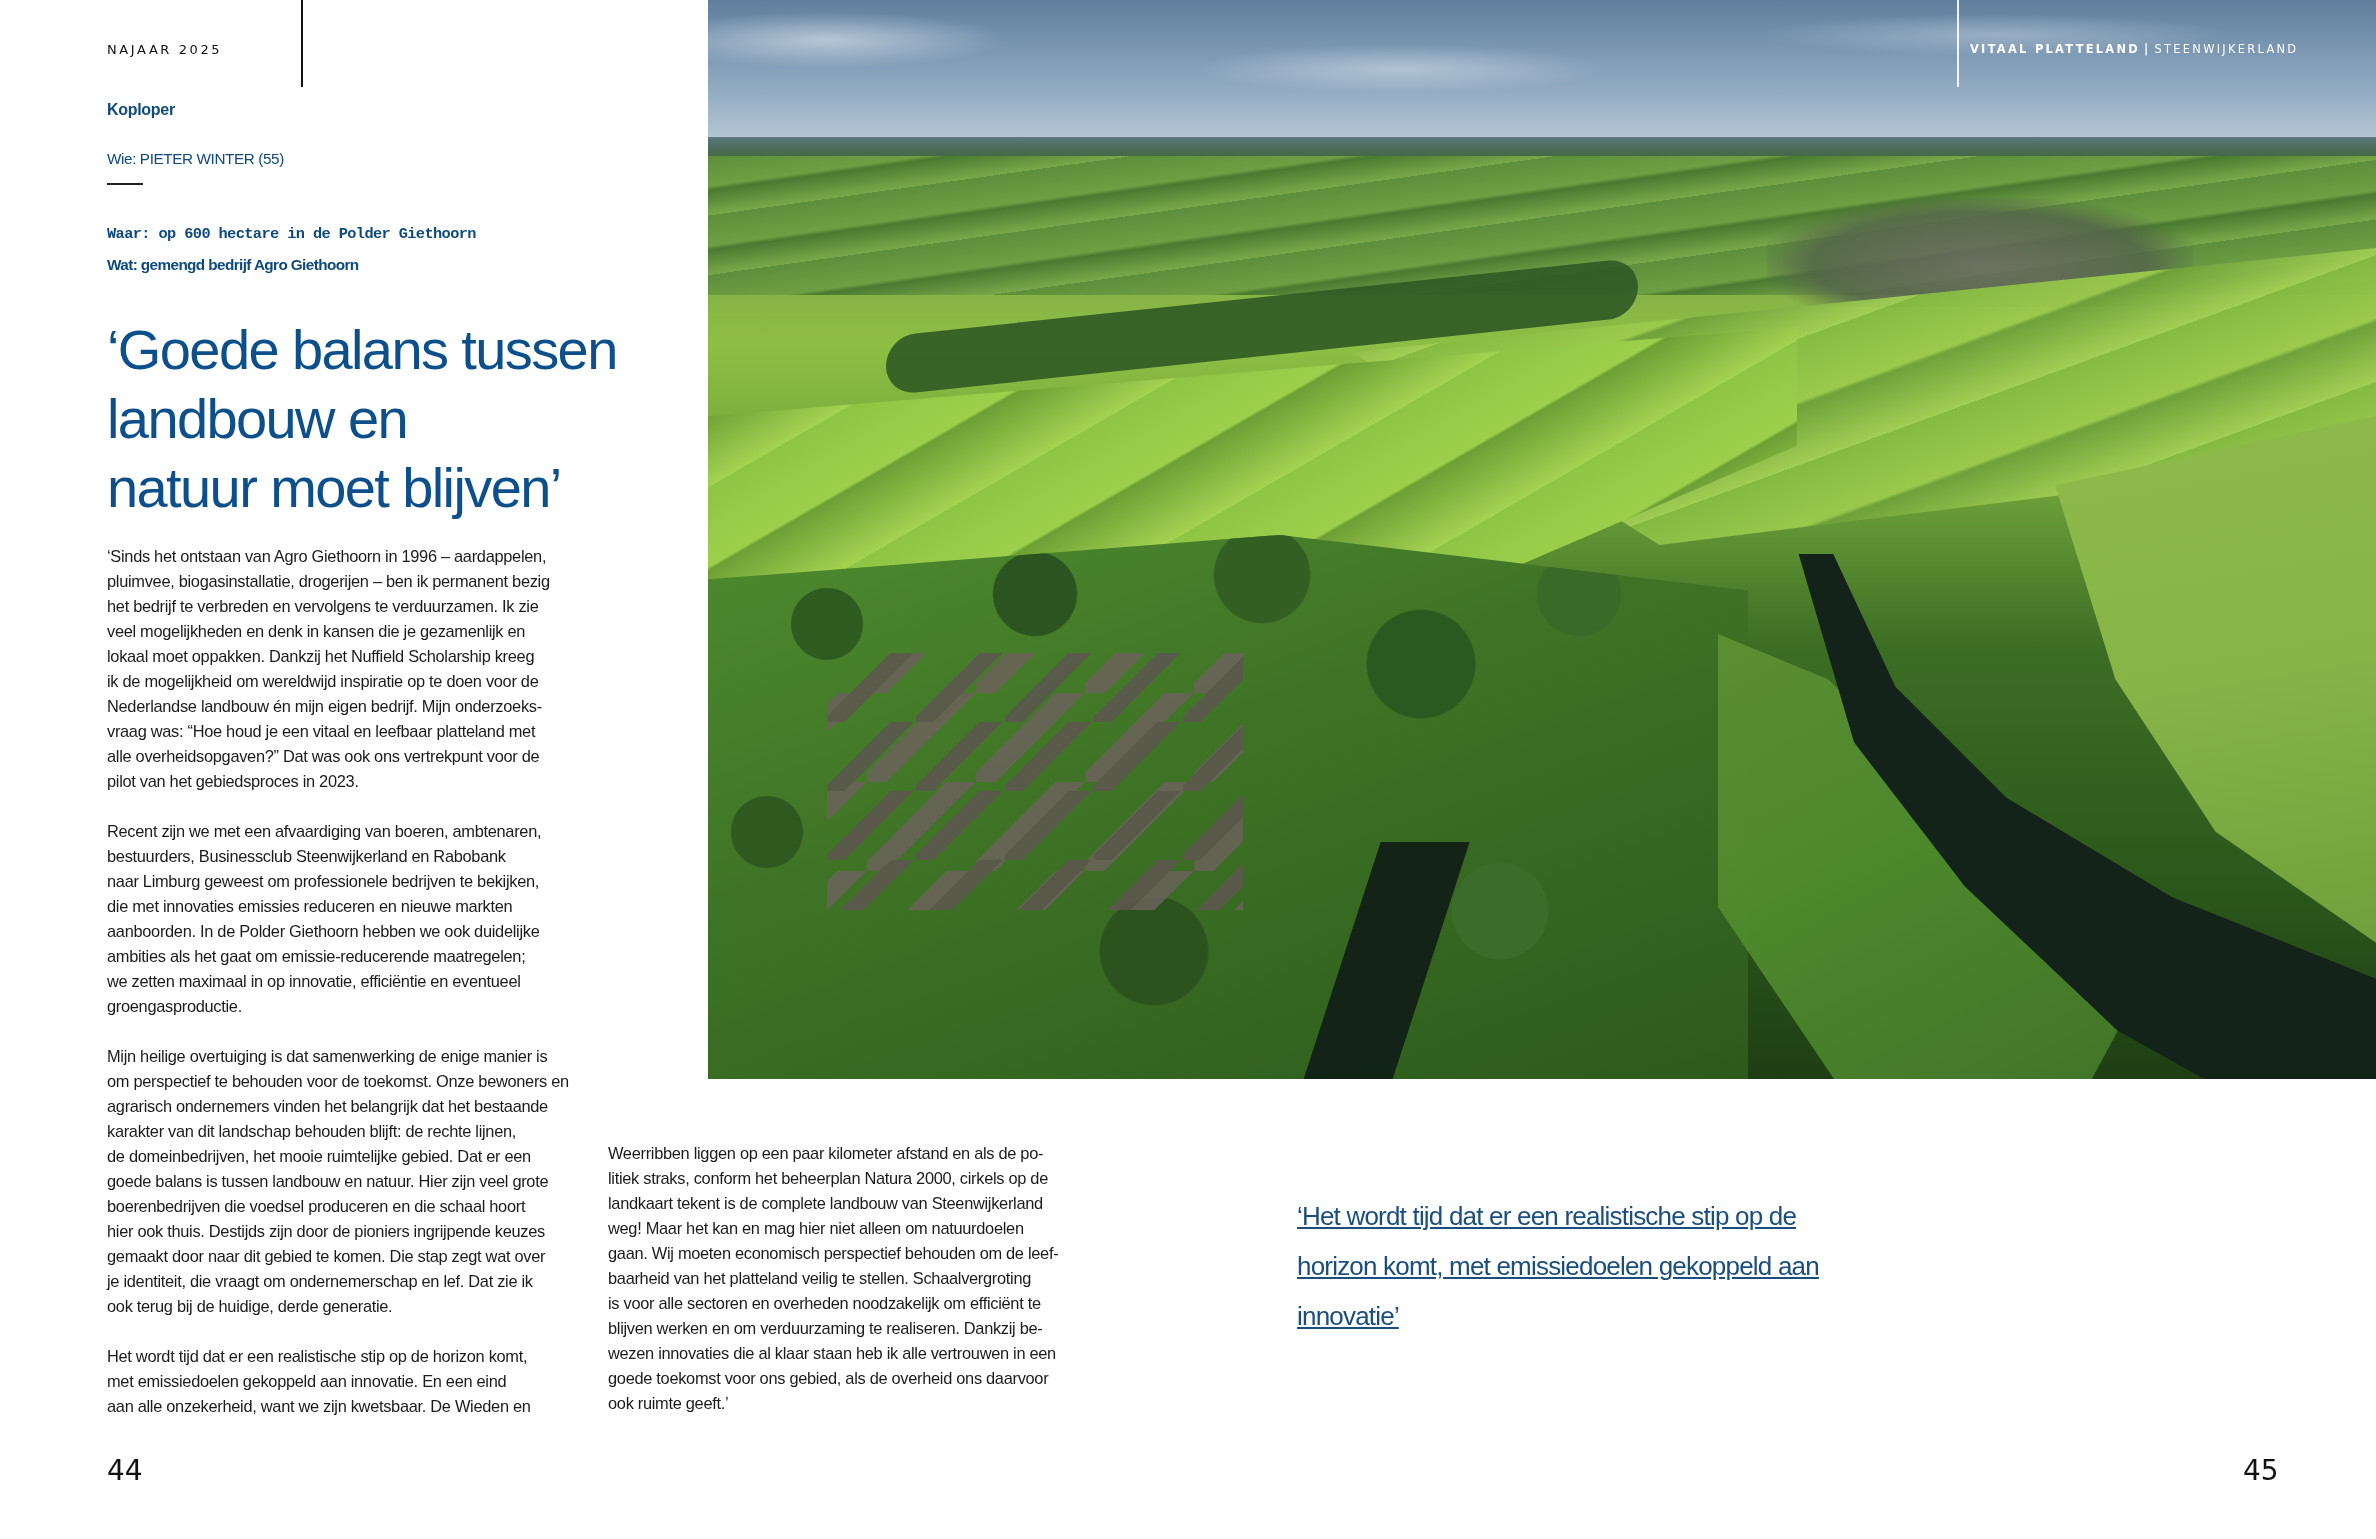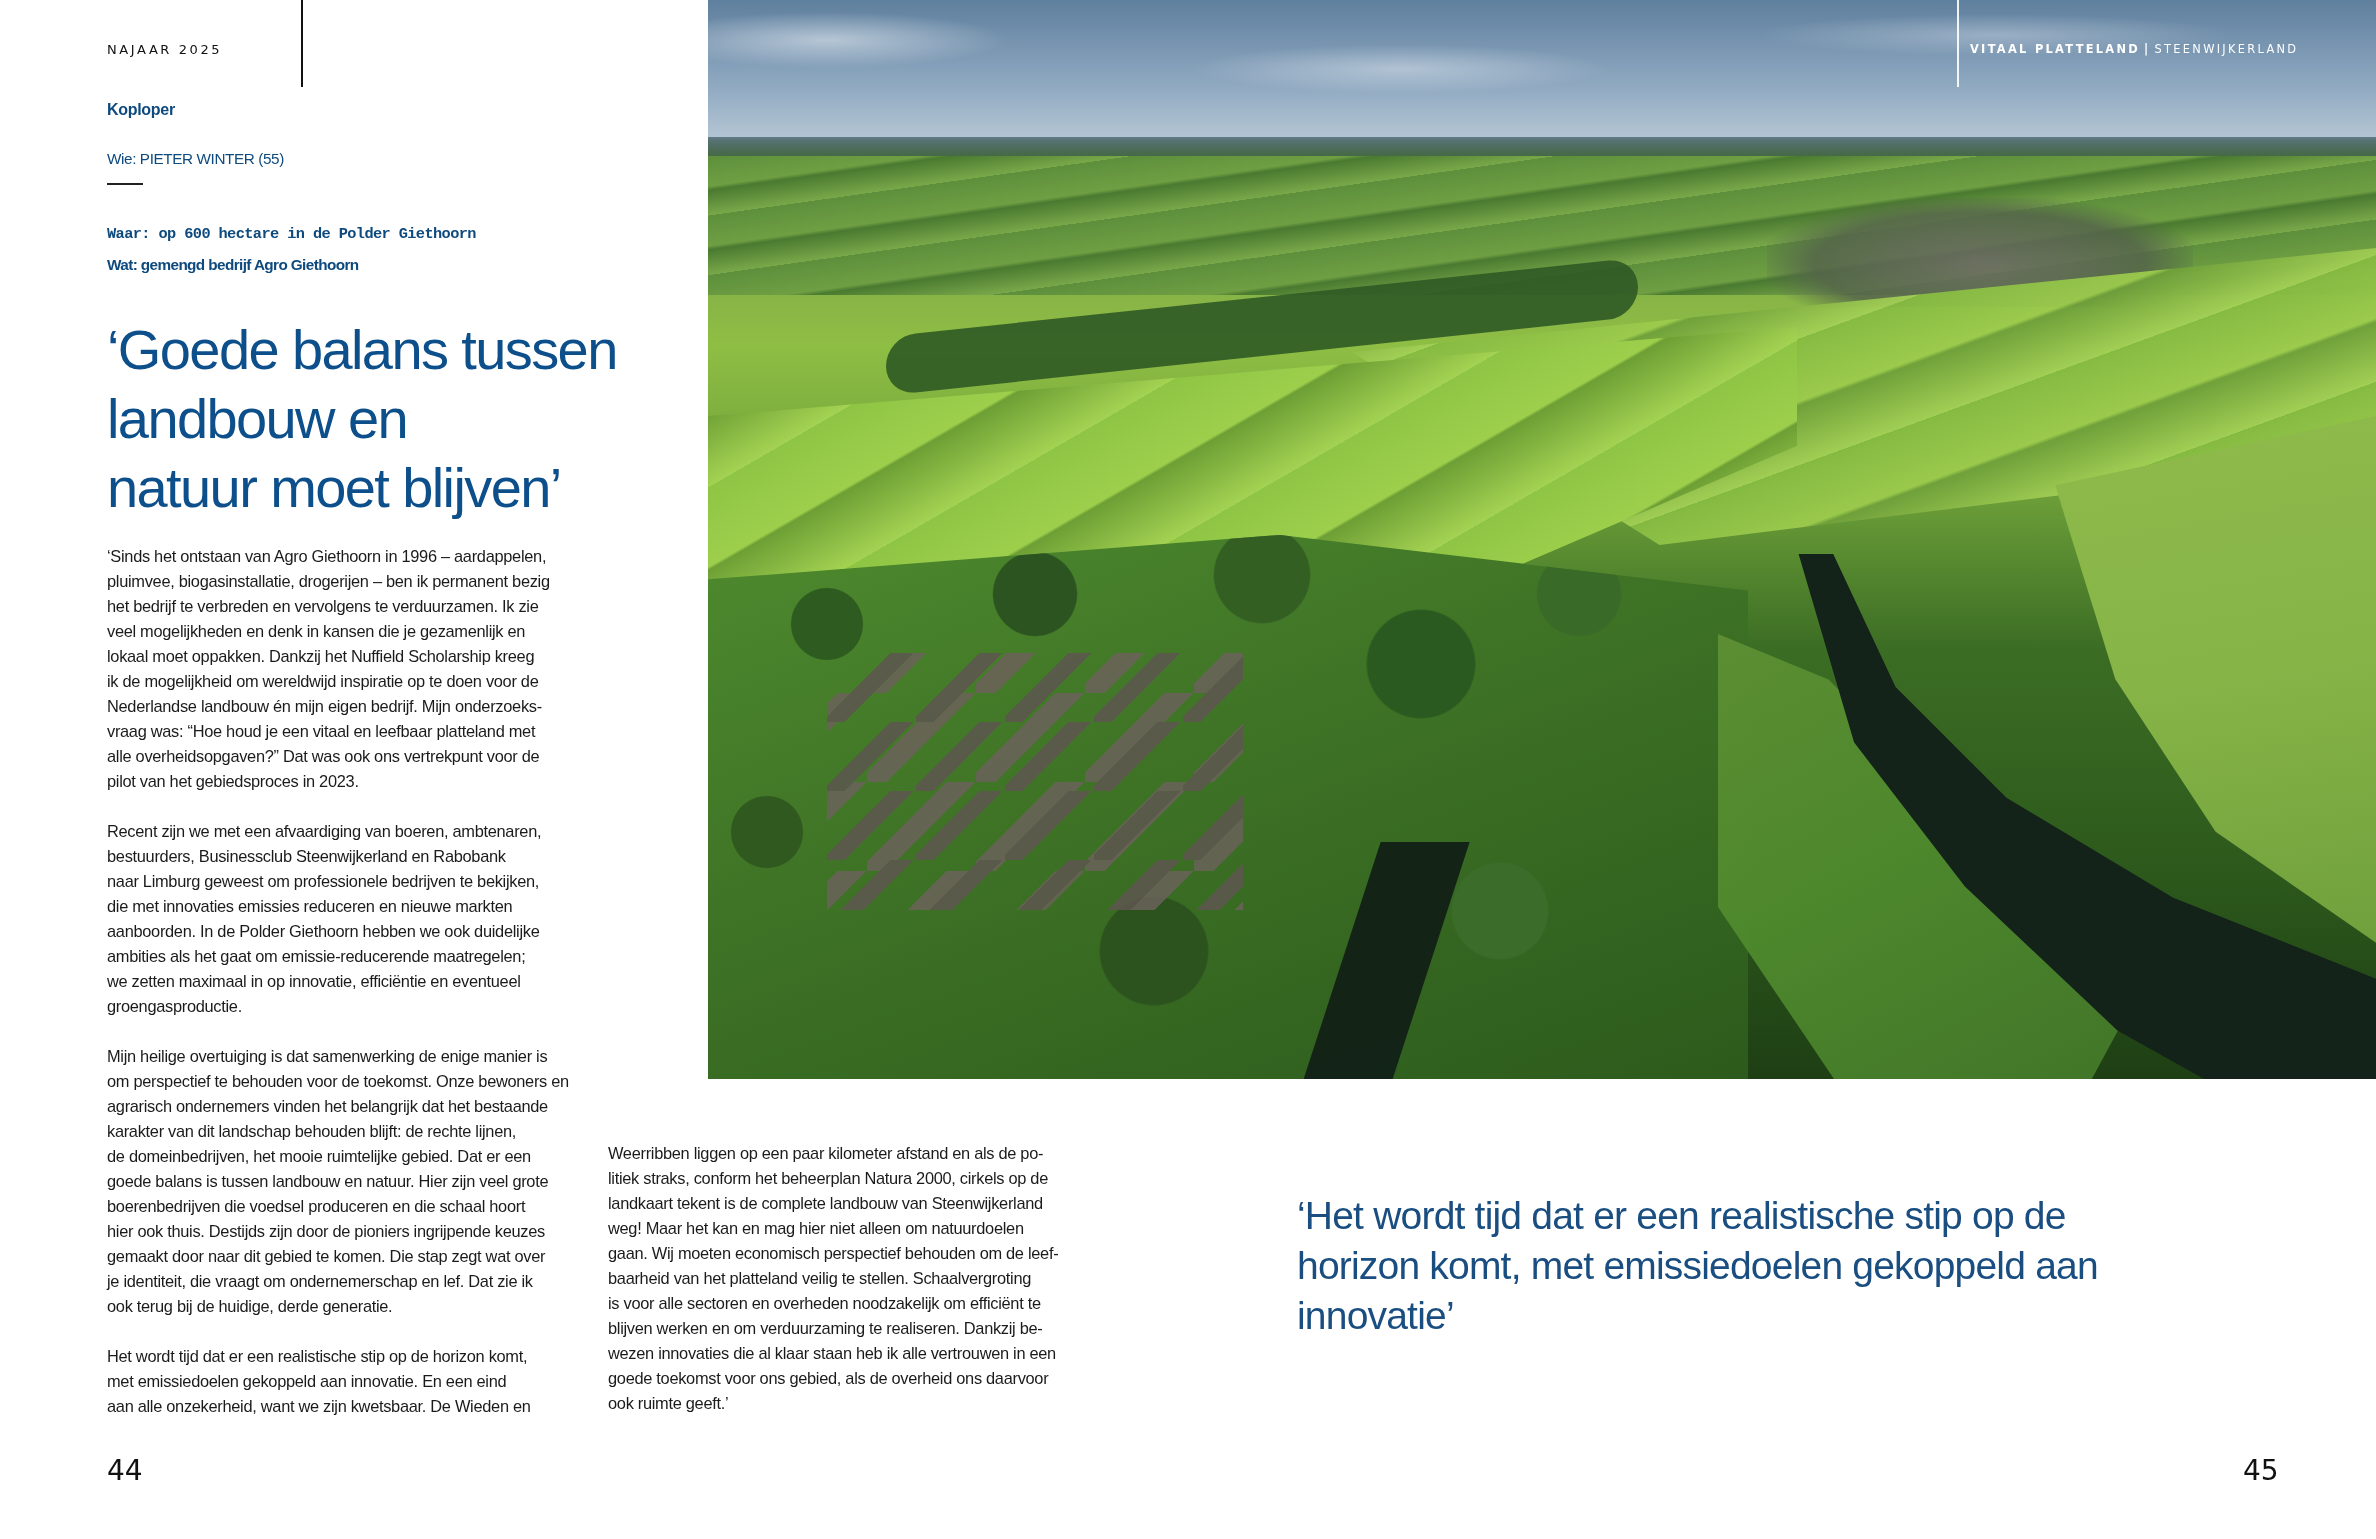--- a/index.html
+++ b/index.html
@@ -137,22 +137,22 @@
   .photo-label {
     position: absolute; left: 1970px; top: 42px;
     font-family: "DejaVu Sans", sans-serif; font-size: 11.4px; letter-spacing: 2.3px; color: #ffffff; white-space: nowrap;
   }
   .photo-label .strong { font-weight: bold; }
   .photo-label .sep { font-weight: bold; margin: 0 4px; }
   .header-rule-right { position: absolute; left: 1957px; top: 0; width: 1.5px; height: 87px; background: rgba(255,255,255,0.9); }
 
   .pull-quote {
     position: absolute; left: 1297px; top: 1191px; width: 891px;
-    font-family: "Liberation Sans Narrow", "Liberation Sans", sans-serif; font-size: 39px; line-height: 50px;
-    color: #1a4e80; letter-spacing: -0.8px; font-weight: normal;
+    font-family: "Liberation Sans Narrow", "Liberation Sans", sans-serif; font-size: 26px; line-height: 50px;
+    color: #1a4e80; letter-spacing: -0.8px; font-weight: normal; text-decoration: underline;
   }
   .pull-quote span { display: block; white-space: nowrap; }
 </style>
 </head>
 <body>
 
 <div class="spread">
 
   <div class="issue-label">NAJAAR 2025</div>
   <div class="header-rule-left"></div>

